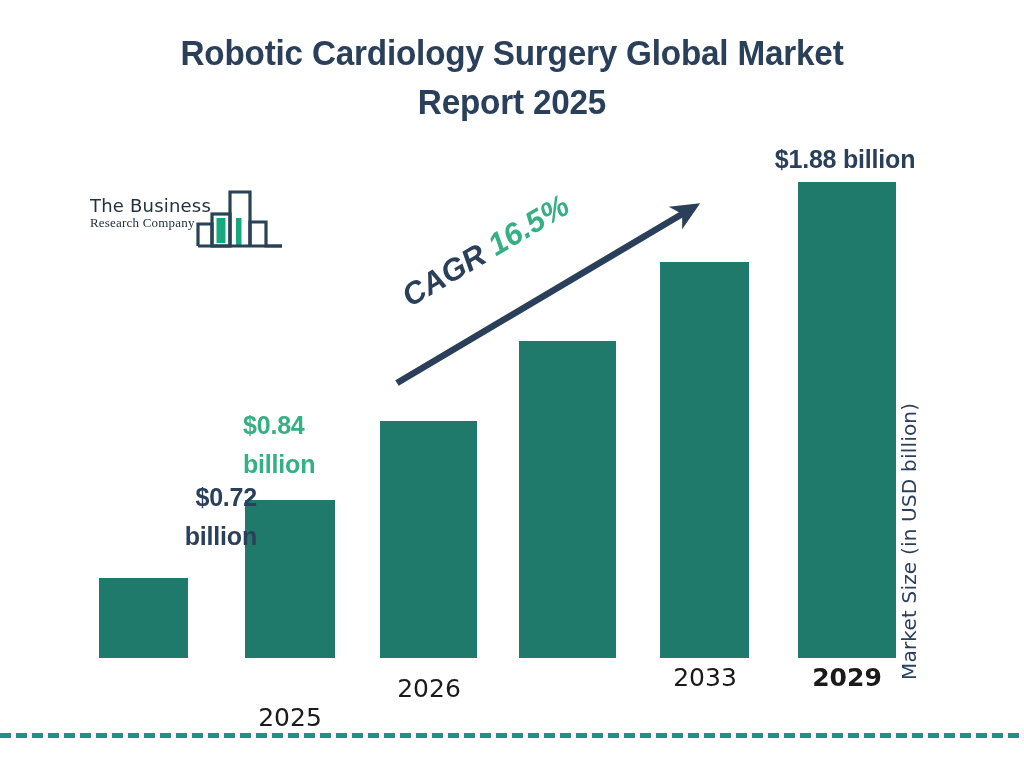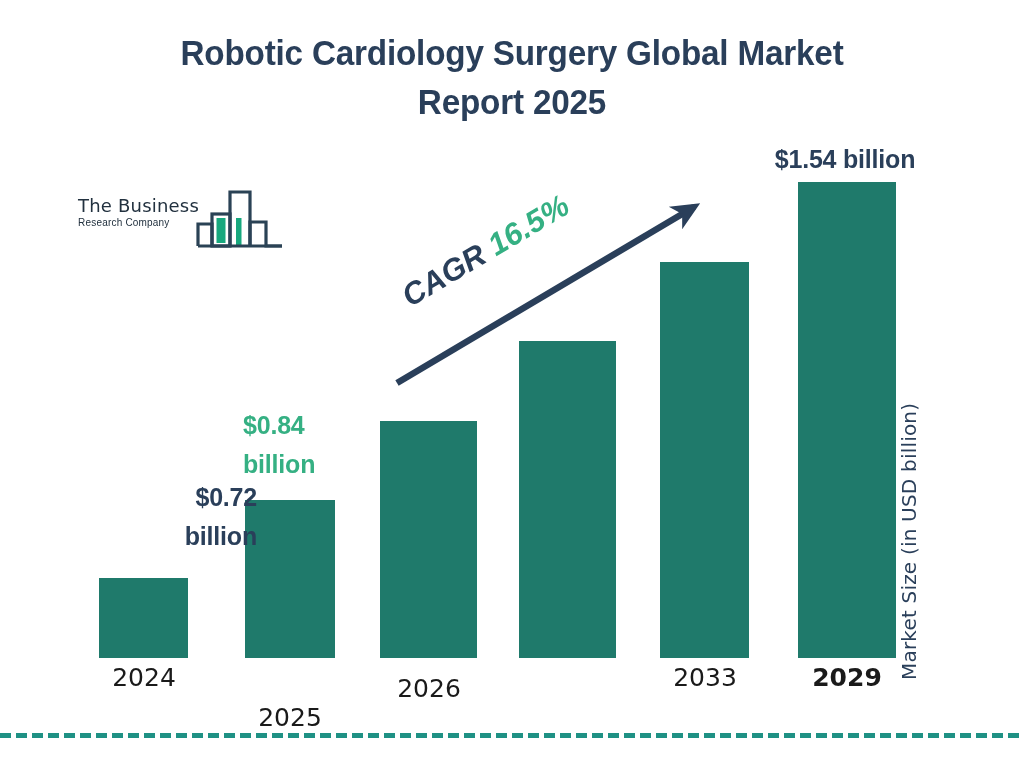--- a/index.html
+++ b/index.html
@@ -42,36 +42,36 @@
   
   .logo {
     position: absolute;
     left: 78px;
     top: 188px;
     width: 205px;
     height: 62px;
   }
   .logo-text {
     position: absolute;
-    left: 0px;
+    left: 12px;
     top: 8px;
     width: 130px;
     color: #22313F;
   }
   .logo-line1 {
     font-family: "DejaVu Sans", sans-serif;
     font-size: 18px;
     line-height: 20px;
     letter-spacing: 0.2px;
     white-space: nowrap;
     color: #22313F;
   }
   .logo-line2 {
-    font-family: Liberation Sans, sans-serif;
-    font-size: 10px;
+    font-family: Liberation Serif, serif;
+    font-size: 13px;
     line-height: 14px;
     letter-spacing: 0.2px;
     white-space: nowrap;
     color: #22313F;
   }
   .logo-mark {
     position: absolute;
     left: 118px;
     top: 0px;
   }
@@ -198,32 +198,31 @@
 
   <div class="plot">
 
     <div class="bar" style="left:99px;  top:578px; width:89px; height:80px;"></div>
     <div class="bar" style="left:245px; top:500px; width:90px; height:158px;"></div>
     <div class="bar" style="left:380px; top:421px; width:97px; height:237px;"></div>
     <div class="bar" style="left:519px; top:341px; width:97px; height:317px;"></div>
     <div class="bar" style="left:660px; top:262px; width:89px; height:396px;"></div>
     <div class="bar" style="left:798px; top:182px; width:98px; height:476px;"></div>
 
-    <div class="xtick" style="left:84px;  width:120px;">2024</div>
     <div class="xtick" style="left:230px; width:120px;margin-top:40px;">2025</div>
     <div class="xtick" style="left:369px; width:120px;margin-top:11px;">2026</div>
     <div class="xtick" style="left:645px; width:120px;">2033</div>
     <div class="xtick" style="left:787px; width:120px;font-weight:bold;">2029</div>
   </div>
 
   <div class="callout navy" style="left:97px; top:478px; width:160px; text-align:right;">$0.72
 billion</div>
   <div class="callout green" style="left:243px; top:398px; width:160px; text-align:left;margin-top:8px;">$0.84
 billion</div>
-  <div class="callout navy" style="left:700px; top:140px; width:290px; text-align:center;">$1.54 billion</div>
+  <div class="callout navy" style="left:700px; top:140px; width:290px; text-align:center;">$1.88 billion</div>
 
   <svg class="cagr-svg">
     <defs>
       <marker id="ah" viewBox="0 0 10 10" refX="7.2" refY="5" markerWidth="4.6" markerHeight="4.6" orient="auto-start-reverse">
         <path d="M 0 0.6 L 9.6 5 L 0 9.4 L 2.6 5 Z" fill="#2A3F5A"></path>
       </marker>
     </defs>
     <line x1="397" y1="383" x2="694" y2="207" stroke="#2A3F5A" stroke-width="6.5" stroke-linecap="butt" marker-end="url(#ah)"></line>
   </svg>
 

